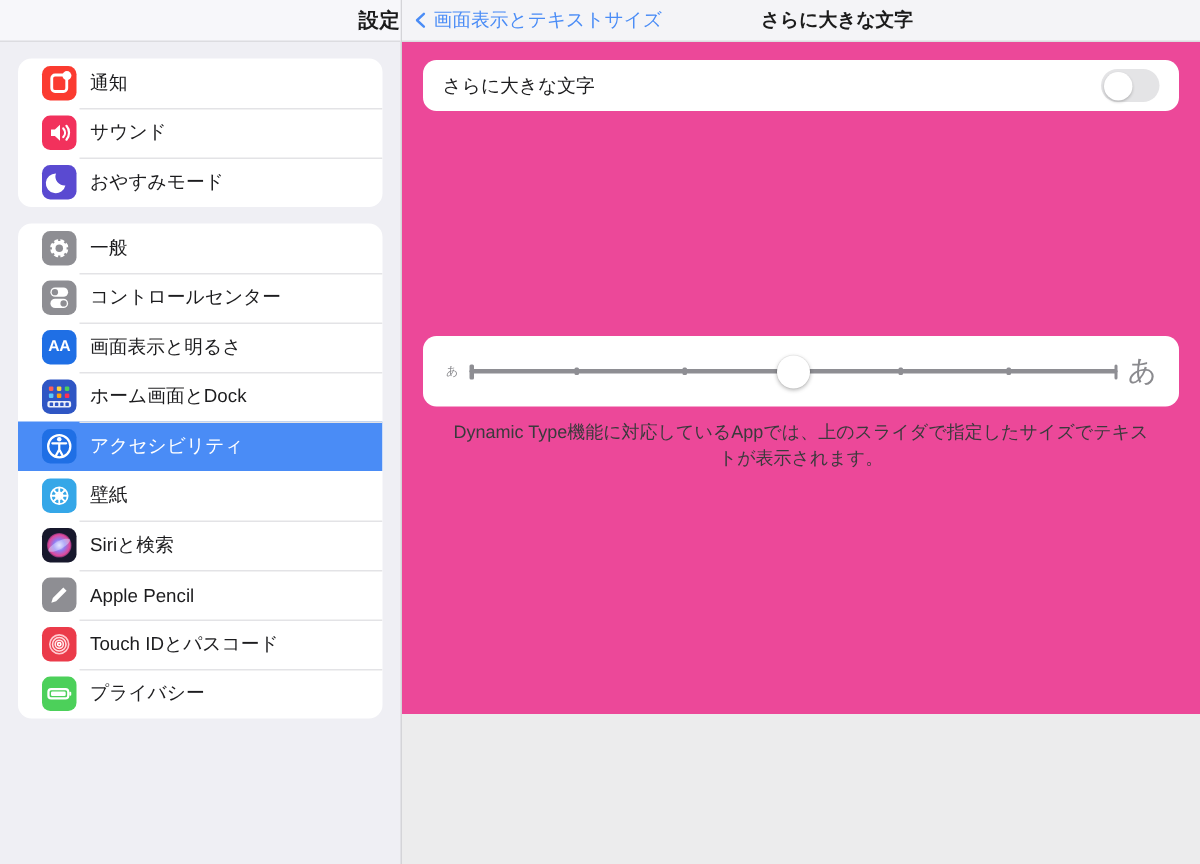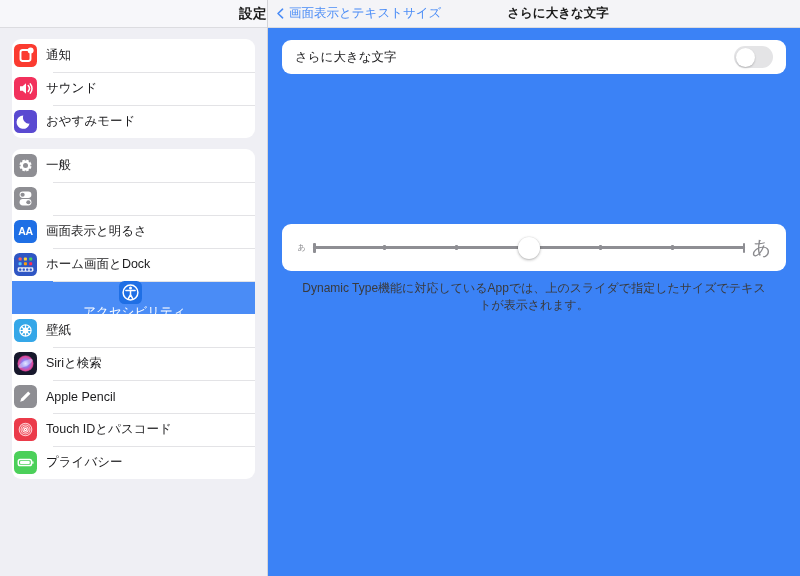--- a/index.html
+++ b/index.html
@@ -30,30 +30,30 @@
   .sb-scroll { padding: 0 12px; }
   .group {
     background: #ffffff;
     border-radius: 9px;
     overflow: hidden;
     margin-top: 11px;
   }
   .row {
     display: flex; align-items: center;
     height: 33px;
-    padding-left: 2px;
+    padding-left: 16px;
     position: relative;
     cursor: default;
   }
   .row + .row::before {
     content: "";
     position: absolute; left: 41px; right: 0; top: 0;
     height: 1px; background: #e3e3e6;
   }
-  .row.selected { background: #4a8cf6; flex-direction: column; }
+  .row.selected { background: #4a8cf6; }
   .row.selected + .row::before { background: transparent; }
   .row .ic {
     width: 23px; height: 23px;
     border-radius: 5.5px;
     flex: 0 0 23px;
     margin-right: 9px;
     display: flex; align-items: center; justify-content: center;
     position: relative;
     overflow: hidden;
   }
@@ -62,21 +62,21 @@
     color: #1c1c1e;
     white-space: nowrap;
   }
   .row.selected .lbl { color: #ffffff; }
 
   
   .ic svg { display: block; }
   .ic .gl { color:#fff; font-size: 12px; line-height: 1; font-weight: bold; }
 
   
-  .main { flex: 1; height: 576px; background: #3b82f6; position: relative; }
+  .main { flex: 1; height: 476px; background: #ec4899; position: relative; }
   .nav {
     height: 28px;
     background: #f4f4f7;
     display: flex; align-items: center;
     border-bottom: 1px solid #dcdce0;
     position: relative;
   }
   .back {
     display: flex; align-items: center;
     margin-left: 7px;
@@ -246,20 +246,21 @@
 
         <div class="row">
           <div class="ic" style="background:#8e8e93">
             <svg width="23" height="23" viewBox="0 0 23 23">
               <rect x="5.6" y="4.6" width="11.8" height="6.3" rx="3.15" fill="#fff"></rect>
               <circle cx="8.6" cy="7.75" r="2.1" fill="#8e8e93"></circle>
               <rect x="5.6" y="12.1" width="11.8" height="6.3" rx="3.15" fill="#fff"></rect>
               <circle cx="14.4" cy="15.25" r="2.1" fill="#8e8e93"></circle>
             </svg>
           </div>
+          <div class="lbl">コントロールセンター</div>
         </div>
 
         <div class="row">
           <div class="ic" style="background:#1f6fe5">
             <span class="gl" style="font-size:10.5px;letter-spacing:-.3px">AA</span>
           </div>
           <div class="lbl">画面表示と明るさ</div>
         </div>
 
         <div class="row">

